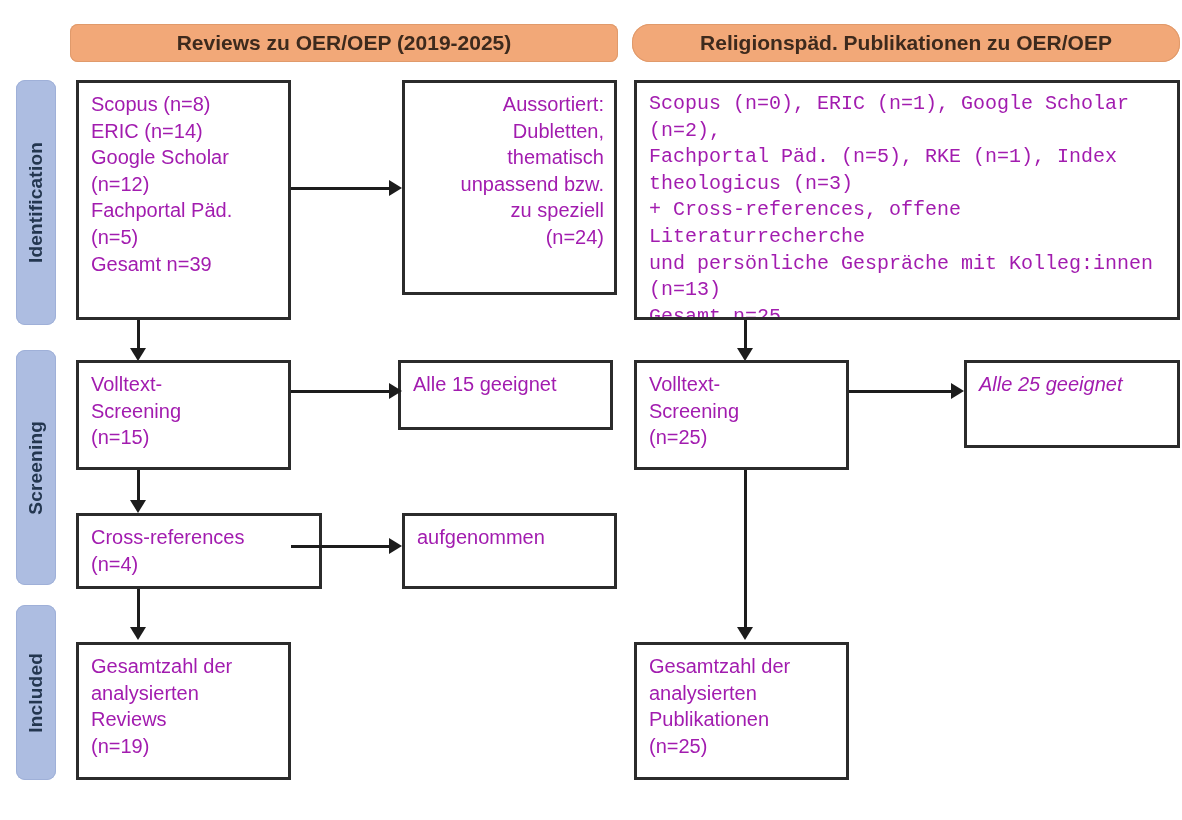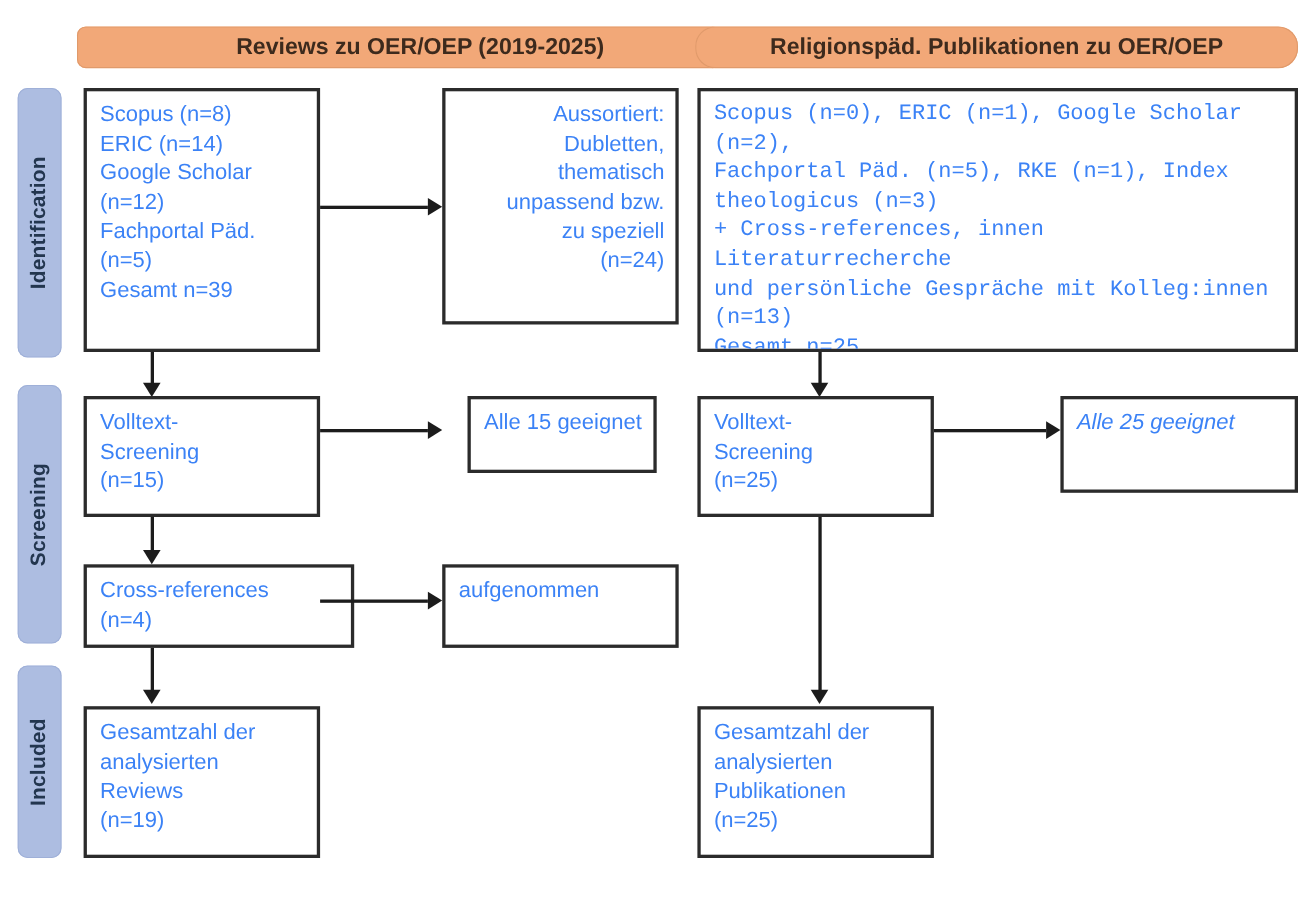--- a/index.html
+++ b/index.html
@@ -58,21 +58,21 @@
     position: absolute;
     background: #ffffff;
     border: 3px solid #2b2b2b;
     box-sizing: border-box;
     padding: 8px 10px 6px 12px;
     overflow: hidden;
   }
   .box .line {
     font-size: 20px;
     line-height: 1.33;
-    color: #3b82f6;
+    color: #a21caf;
     white-space: nowrap;
   }
   .box.wide .line {
     white-space: normal;
     font-family: Liberation Mono, monospace;
   }
   
   .conn {
     position: absolute;
     background: #1c1c1c;
@@ -103,21 +103,21 @@
   <div class="stage-tab" style="left:16px; top:80px; width:40px; height:245px;">
     <span>Identification</span>
   </div>
   <div class="stage-tab" style="left:16px; top:350px; width:40px; height:235px;">
     <span>Screening</span>
   </div>
   <div class="stage-tab" style="left:16px; top:605px; width:40px; height:175px;">
     <span>Included</span>
   </div>
 
-  <div class="col-header" style="left:70px; top:24px; width:548px;padding-left:38px;">
+  <div class="col-header" style="left:70px; top:24px; width:548px;">
     <span>Reviews zu OER/OEP (2019-2025)</span>
   </div>
   <div class="col-header" style="left:632px; top:24px; width:548px;border-radius:18px;">
     <span>Religionspäd. Publikationen zu OER/OEP</span>
   </div>
 
   <div class="box" style="left:76px; top:80px; width:215px; height:240px;">
     <div class="line">Scopus (n=8)</div>
     <div class="line">ERIC (n=14)</div>
     <div class="line">Google Scholar</div>
@@ -141,21 +141,21 @@
 
   <div class="conn v" style="left:137px; top:320px; height:33px;"></div>
   <div class="arrowhead down" style="left:130px; top:348px;"></div>
 
   <div class="box" style="left:76px; top:360px; width:215px; height:110px;">
     <div class="line">Volltext-</div>
     <div class="line">Screening</div>
     <div class="line">(n=15)</div>
   </div>
 
-  <div class="box" style="left:425px; top:360px; width:172px; height:70px;">
+  <div class="box" style="left:398px; top:360px; width:215px; height:70px;">
     <div class="line">Alle 15 geeignet</div>
   </div>
 
   <div class="conn h" style="left:291px; top:390px; width:98px;"></div>
   <div class="arrowhead right" style="left:389px; top:383px;"></div>
 
   <div class="conn v" style="left:137px; top:470px; height:35px;"></div>
   <div class="arrowhead down" style="left:130px; top:500px;"></div>
 
   <div class="box" style="left:76px; top:513px; width:246px; height:76px;">
@@ -177,21 +177,21 @@
     <div class="line">Gesamtzahl der</div>
     <div class="line">analysierten</div>
     <div class="line">Reviews</div>
     <div class="line">(n=19)</div>
   </div>
 
   <div class="box wide" style="left:634px; top:80px; width:546px; height:240px;">
     <div class="line">Scopus (n=0), ERIC (n=1), Google Scholar (n=2),</div>
     <div class="line">Fachportal Päd. (n=5), RKE (n=1), Index</div>
     <div class="line">theologicus (n=3)</div>
-    <div class="line">+ Cross-references, innen Literaturrecherche</div>
+    <div class="line">+ Cross-references, offene Literaturrecherche</div>
     <div class="line">und persönliche Gespräche mit Kolleg:innen</div>
     <div class="line">(n=13)</div>
     <div class="line">Gesamt n=25</div>
   </div>
 
   <div class="conn v" style="left:744px; top:320px; height:33px;"></div>
   <div class="arrowhead down" style="left:737px; top:348px;"></div>
 
   <div class="box" style="left:634px; top:360px; width:215px; height:110px;">
     <div class="line">Volltext-</div>

